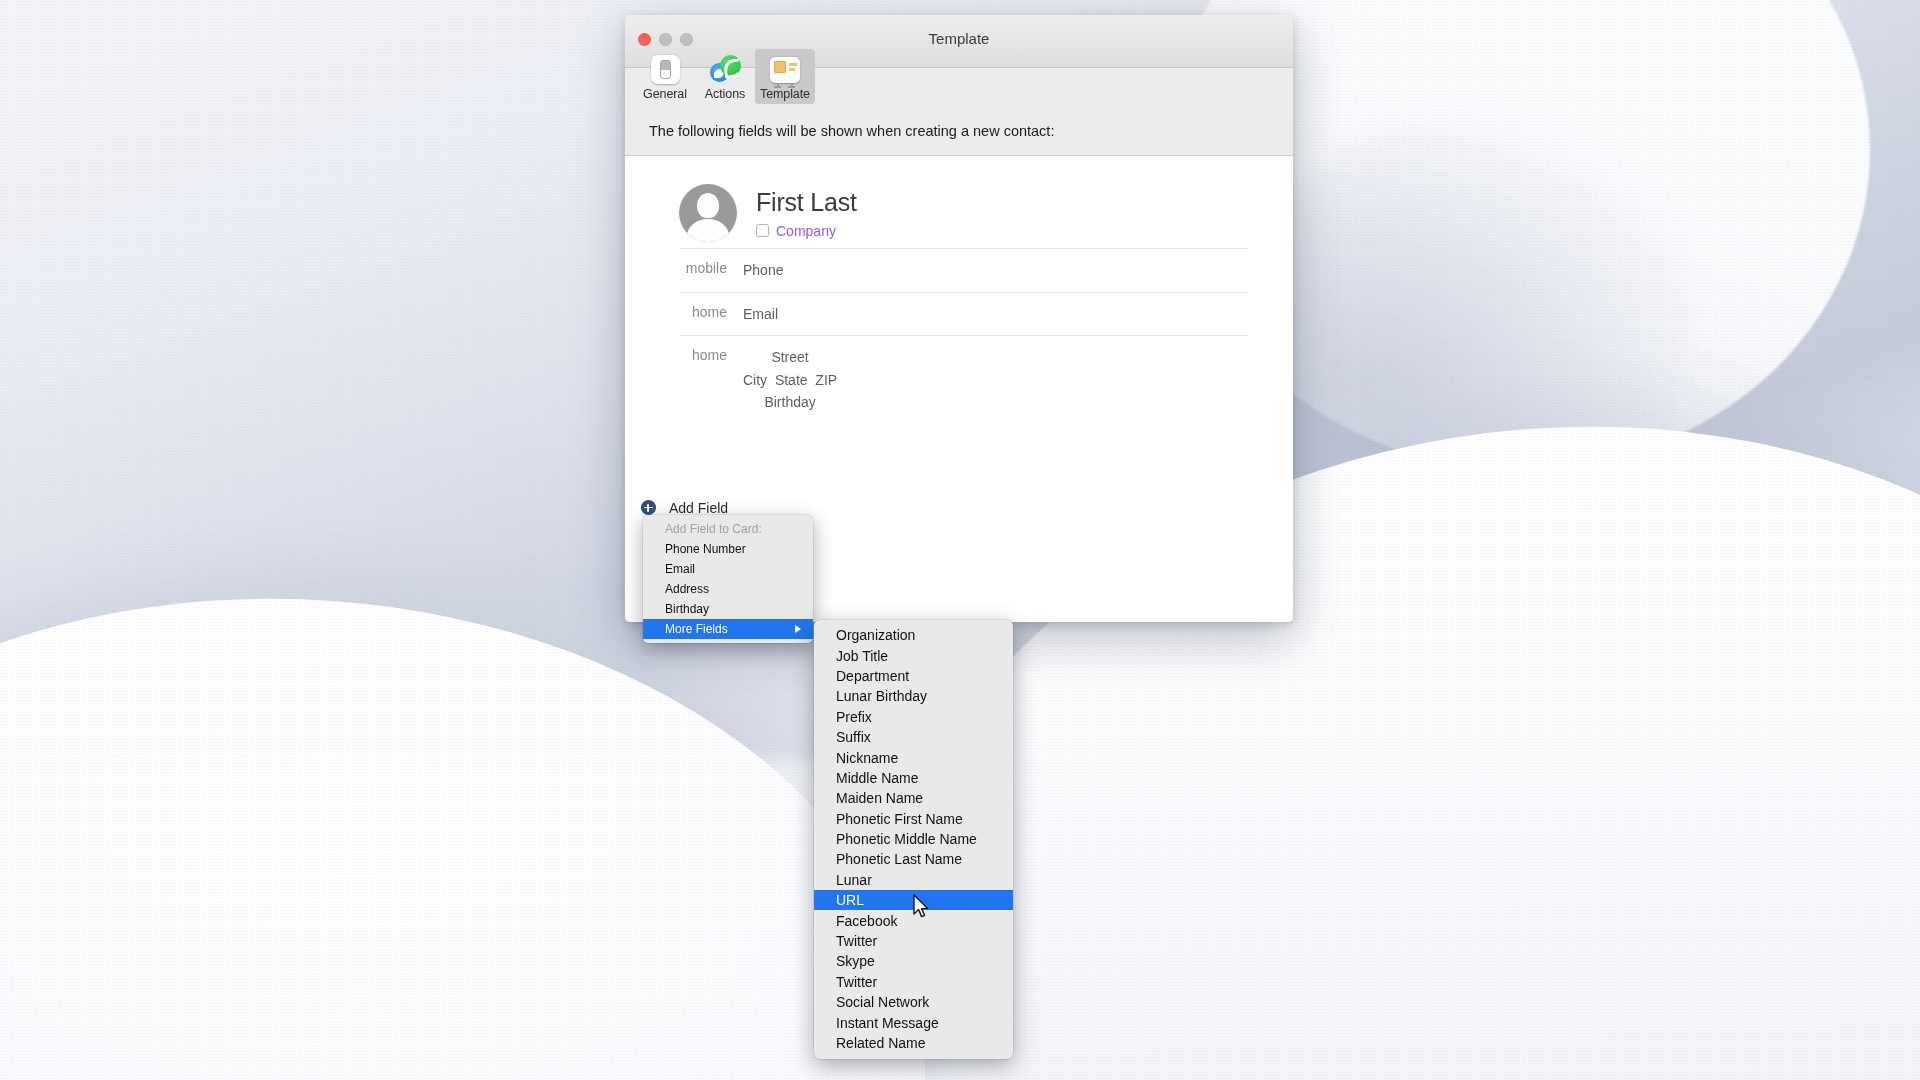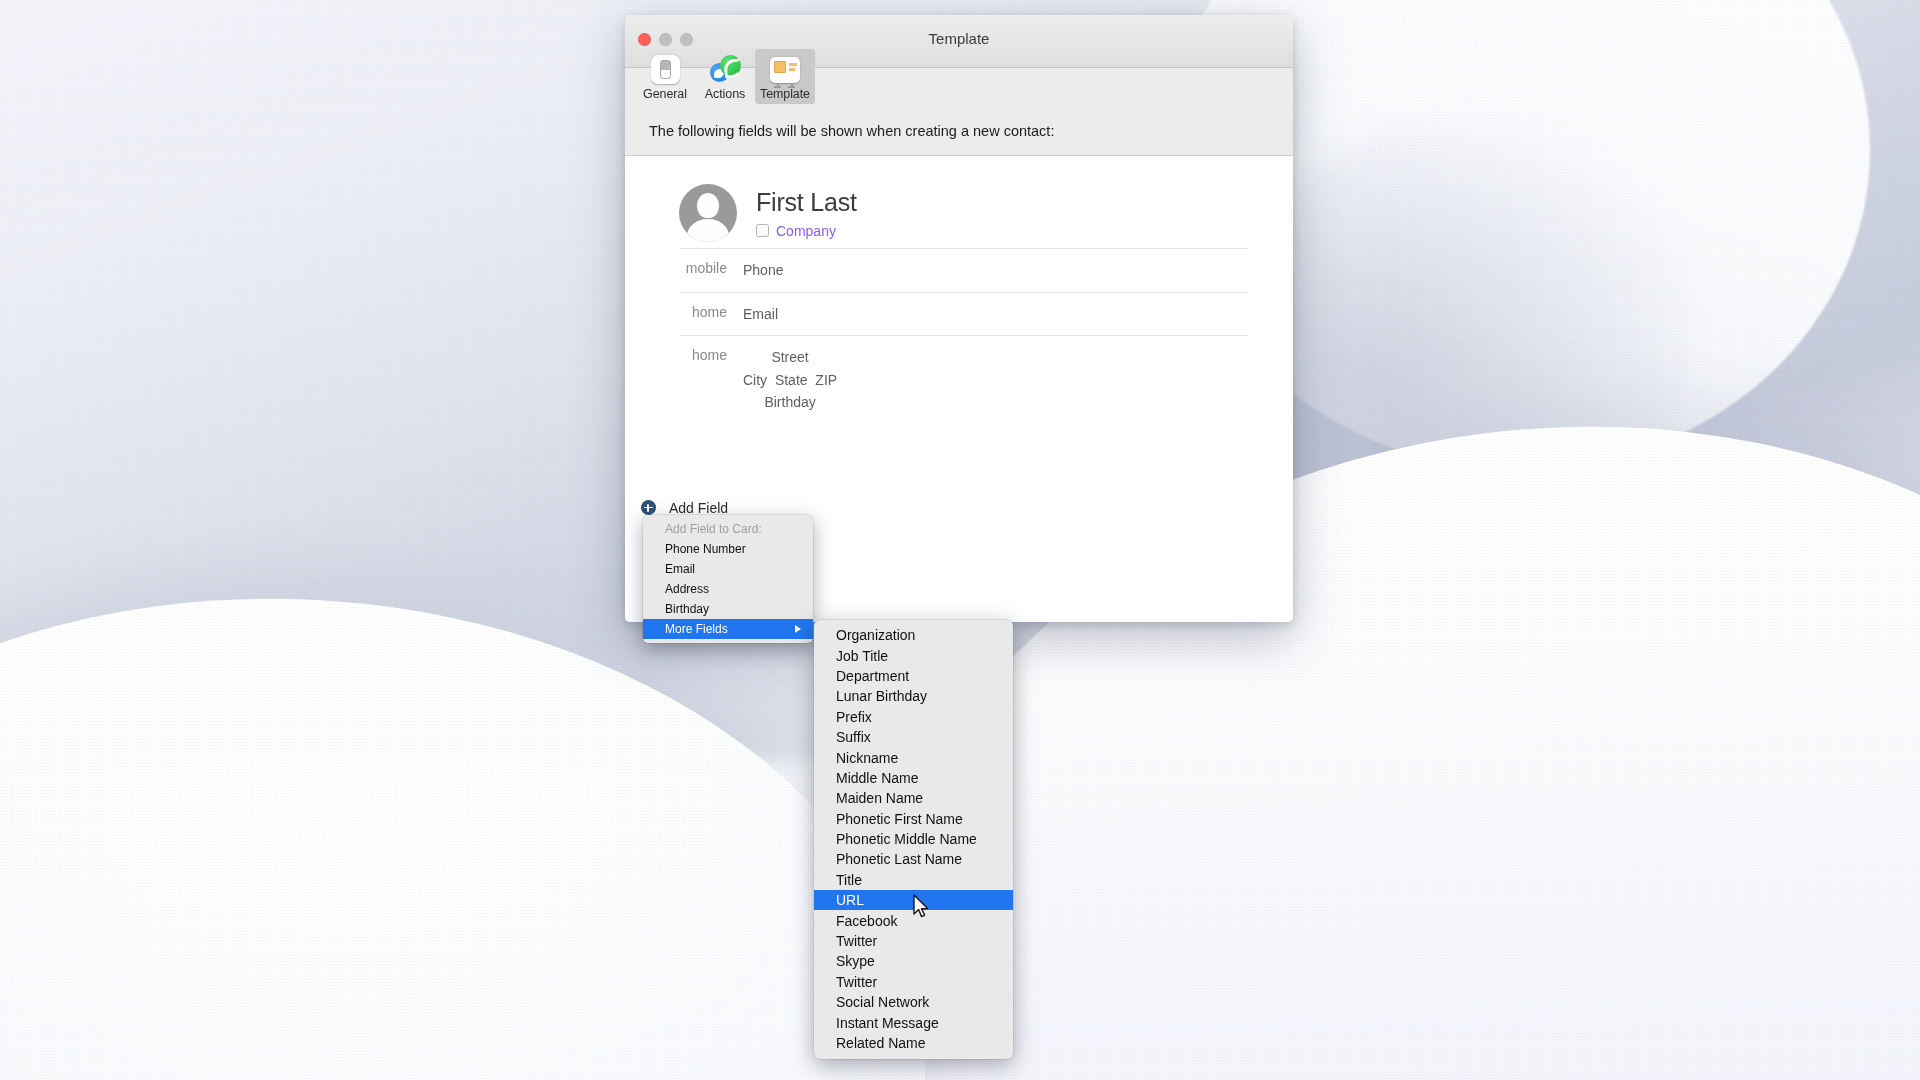--- a/index.html
+++ b/index.html
@@ -361,21 +361,21 @@
   <div class="sub-item">Department</div>
   <div class="sub-item">Lunar Birthday</div>
   <div class="sub-item">Prefix</div>
   <div class="sub-item">Suffix</div>
   <div class="sub-item">Nickname</div>
   <div class="sub-item">Middle Name</div>
   <div class="sub-item">Maiden Name</div>
   <div class="sub-item">Phonetic First Name</div>
   <div class="sub-item">Phonetic Middle Name</div>
   <div class="sub-item">Phonetic Last Name</div>
-  <div class="sub-item">Title</div>
+  <div class="sub-item">Lunar</div>
   <div class="sub-item hl">URL</div>
   <div class="sub-item">Facebook</div>
   <div class="sub-item">Twitter</div>
   <div class="sub-item">Skype</div>
   <div class="sub-item">Twitter</div>
   <div class="sub-item">Social Network</div>
   <div class="sub-item">Instant Message</div>
   <div class="sub-item">Related Name</div>
 </div>
 

